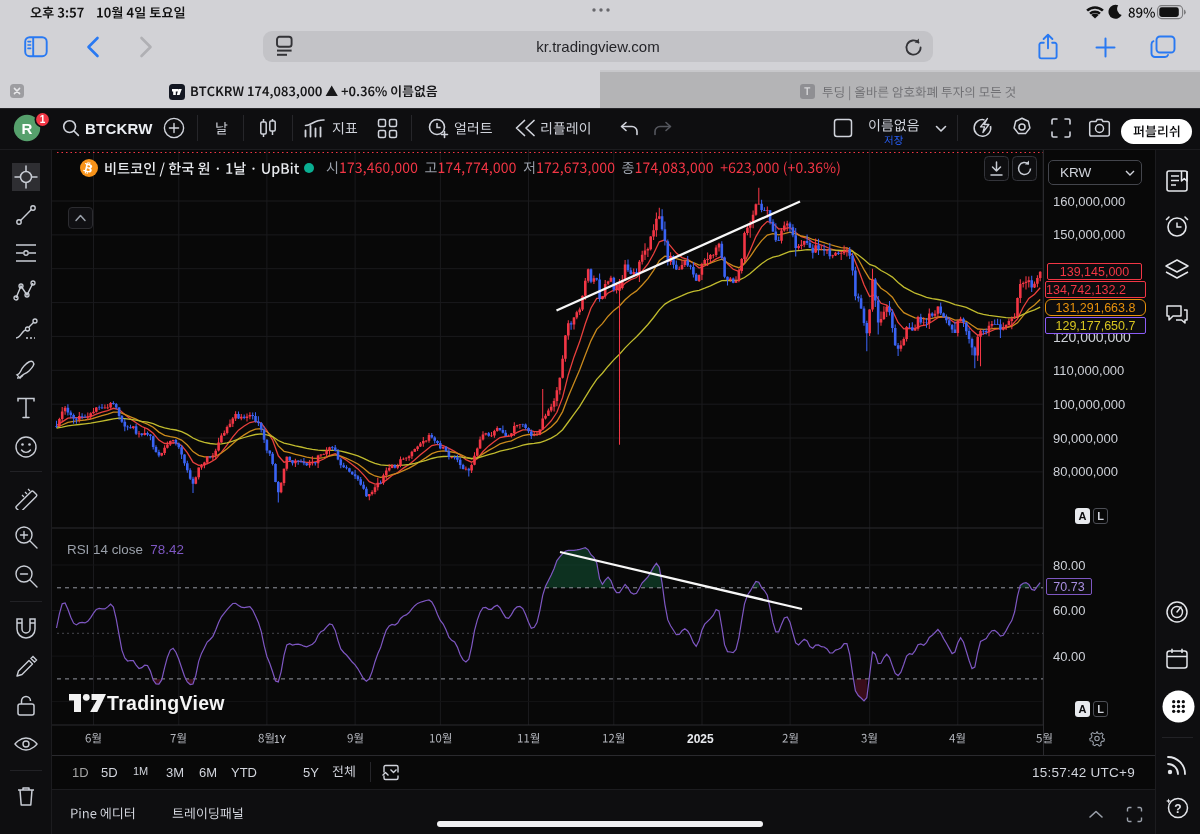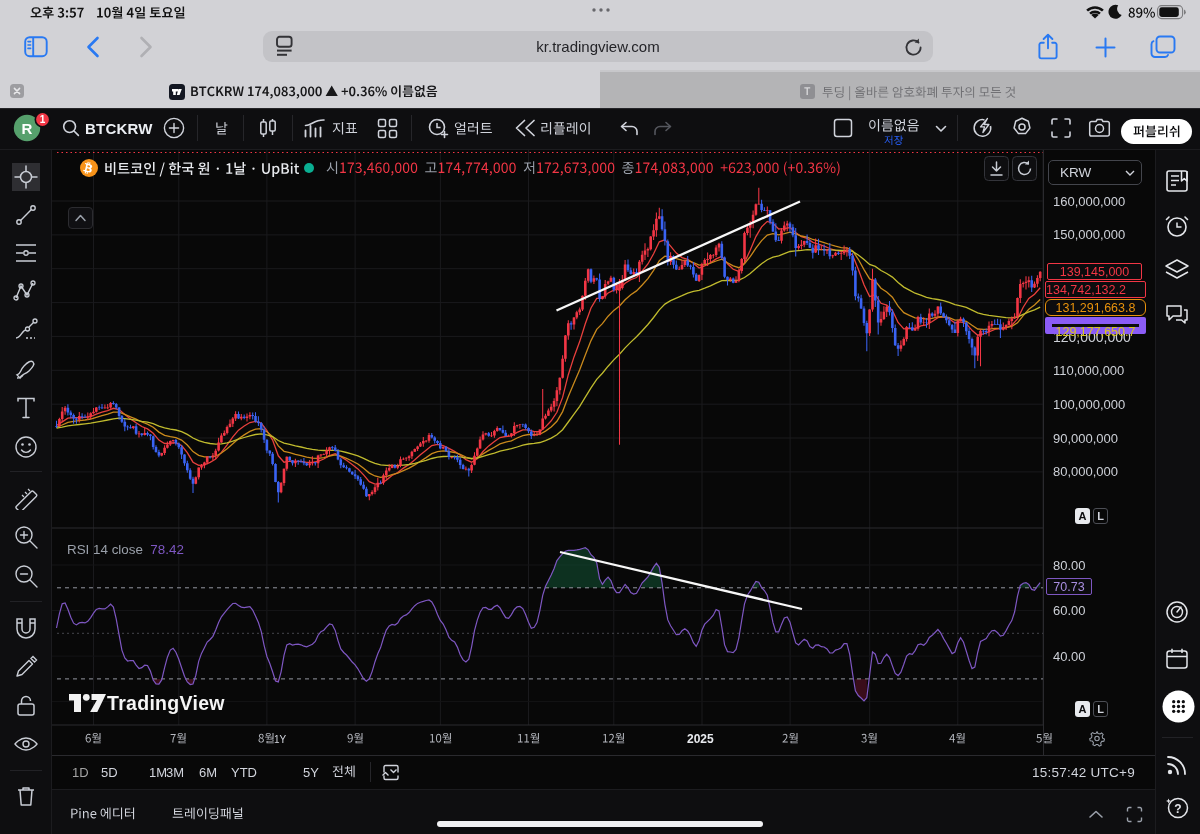--- a/index.html
+++ b/index.html
@@ -428,21 +428,21 @@
 <div class="abs" style="left:1053px;top:193.5px;font-size:13px;color:#cdd0d7">160,000,000</div>
 <div class="abs" style="left:1053px;top:227.4px;font-size:13px;color:#cdd0d7">150,000,000</div>
 <div class="abs" style="left:1053px;top:328.9px;font-size:14px;color:#cdd0d7">120,000,000</div>
 <div class="abs" style="left:1053px;top:362.8px;font-size:13px;color:#cdd0d7">110,000,000</div>
 <div class="abs" style="left:1053px;top:396.7px;font-size:13px;color:#cdd0d7">100,000,000</div>
 <div class="abs" style="left:1053px;top:430.5px;font-size:13px;color:#cdd0d7">90,000,000</div>
 <div class="abs" style="left:1053px;top:464.4px;font-size:13px;color:#cdd0d7">80,000,000</div>
 <div class="abs" style="left:1047px;top:263.0px;width:95px;height:17px;border:1px solid #f23645;border-radius:2px;background:#0c0c0e;color:#f23645;font-size:12.5px;text-align:center;line-height:16px">139,145,000</div>
 <div class="abs" style="left:1045px;top:281.0px;width:101px;height:17px;border:1px solid #f23645;border-radius:2px;background:#0c0c0e;color:#f23645;font-size:12.5px;text-align:left;line-height:16px">134,742,132.2</div>
 <div class="abs" style="left:1045px;top:299.0px;width:101px;height:17px;border:1px solid #e8920c;border-radius:6px;background:#0c0c0e;color:#e8920c;font-size:12.5px;text-align:center;line-height:16px">131,291,663.8</div>
-<div class="abs" style="left:1045px;top:317.0px;width:101px;height:17px;border:7px solid #8b5cf6;border-radius:2px;background:#0c0c0e;color:#d8c520;font-size:12.5px;text-align:center;line-height:16px">129,177,650.7</div>
+<div class="abs" style="left:1045px;top:317.0px;width:101px;height:17px;border:1px solid #8b5cf6;border-radius:2px;background:#0c0c0e;color:#d8c520;font-size:12.5px;text-align:center;line-height:16px">129,177,650.7</div>
 <div class="abs" style="left:1075px;top:508px;width:15px;height:16px;background:#e8eaee;border-radius:3px;color:#0b0b0d;font-size:11px;font-weight:bold;text-align:center;line-height:16px">A</div>
     <div class="abs" style="left:1093px;top:508px;width:15px;height:16px;border:1px solid #4c4e55;border-radius:3px;color:#d1d4dc;font-size:11px;font-weight:bold;text-align:center;line-height:15px">L</div>
 <div class="abs" style="left:1075px;top:701px;width:15px;height:16px;background:#e8eaee;border-radius:3px;color:#0b0b0d;font-size:11px;font-weight:bold;text-align:center;line-height:16px">A</div>
     <div class="abs" style="left:1093px;top:701px;width:15px;height:16px;border:1px solid #4c4e55;border-radius:3px;color:#d1d4dc;font-size:11px;font-weight:bold;text-align:center;line-height:15px">L</div>
 <div class="abs" style="left:1053px;top:557.5px;font-size:13px;color:#cdd0d7">80.00</div>
 <div class="abs" style="left:1053px;top:603.0px;font-size:13px;color:#cdd0d7">60.00</div>
 <div class="abs" style="left:1053px;top:648.6px;font-size:13px;color:#cdd0d7">40.00</div>
 <div class="abs" style="left:1046px;top:577.6px;width:46px;height:17px;border:1px solid #7e57c2;border-radius:2px;background:#0c0c0e;color:#a98ee0;font-size:12.5px;text-align:center;line-height:16px">70.73</div>
 <svg style="position:absolute;left:85.0px;top:728.1px;overflow:visible" width="17.0" height="19.0">
       <path transform="translate(0 14.4)" d="M3.5 0.2Q2.9 0.2 2.3 -0.1Q1.8 -0.4 1.5 -0.9Q1.1 -1.4 0.9 -2.2Q0.6 -3 0.6 -4Q0.6 -5.3 0.9 -6.1Q1.1 -7 1.6 -7.5Q2 -8.1 2.6 -8.3Q3.1 -8.6 3.8 -8.6Q4.4 -8.6 4.9 -8.3Q5.4 -8.1 5.7 -7.7L5.1 -7.1Q4.9 -7.4 4.5 -7.5Q4.2 -7.7 3.8 -7.7Q3.2 -7.7 2.7 -7.4Q2.2 -7 1.9 -6.2Q1.6 -5.4 1.6 -4Q1.6 -2.9 1.8 -2.2Q2.1 -1.4 2.5 -1.1Q2.9 -0.7 3.5 -0.7Q3.9 -0.7 4.2 -0.9Q4.5 -1.2 4.7 -1.6Q4.9 -2 4.9 -2.6Q4.9 -3.2 4.7 -3.6Q4.6 -4 4.2 -4.2Q3.9 -4.5 3.4 -4.5Q3 -4.5 2.5 -4.2Q2 -3.9 1.6 -3.3L1.6 -4.1Q1.8 -4.5 2.1 -4.7Q2.5 -5 2.8 -5.1Q3.2 -5.2 3.5 -5.2Q4.3 -5.2 4.8 -4.9Q5.3 -4.6 5.6 -4.1Q5.9 -3.5 5.9 -2.6Q5.9 -1.8 5.6 -1.2Q5.2 -0.5 4.7 -0.2Q4.1 0.2 3.5 0.2Z M9.7 -5.2H10.7V-3.4H9.7ZM14.5 -9.5H15.5V-3.4H14.5ZM7 -4.9 6.9 -5.6Q7.9 -5.6 9.1 -5.6Q10.2 -5.6 11.4 -5.7Q12.6 -5.7 13.7 -5.9L13.7 -5.2Q12.6 -5.1 11.4 -5Q10.3 -4.9 9.1 -4.9Q8 -4.9 7 -4.9ZM8.5 -3H15.5V-0.8H9.5V0.3H8.5V-1.5H14.5V-2.3H8.5ZM8.5 0.1H15.8V0.8H8.5ZM12.4 -4.6H14.8V-3.9H12.4ZM10.3 -9.3Q11.1 -9.3 11.6 -9.1Q12.2 -8.9 12.5 -8.6Q12.8 -8.2 12.8 -7.7Q12.8 -7.3 12.5 -6.9Q12.2 -6.6 11.6 -6.4Q11.1 -6.2 10.3 -6.2Q9.5 -6.2 8.9 -6.4Q8.4 -6.6 8 -6.9Q7.7 -7.3 7.7 -7.7Q7.7 -8.2 8 -8.6Q8.4 -8.9 8.9 -9.1Q9.5 -9.3 10.3 -9.3ZM10.3 -8.6Q9.5 -8.6 9.1 -8.4Q8.6 -8.2 8.6 -7.7Q8.6 -7.3 9.1 -7.1Q9.5 -6.8 10.3 -6.8Q11 -6.8 11.5 -7.1Q11.9 -7.3 11.9 -7.7Q11.9 -8.2 11.5 -8.4Q11 -8.6 10.3 -8.6Z" fill="#b7bac1"></path>
@@ -478,21 +478,21 @@
       <path transform="translate(0 14.4)" d="M3 0.2Q2.4 0.2 1.9 0Q1.4 -0.2 1 -0.4Q0.6 -0.7 0.3 -1L0.8 -1.7Q1.1 -1.4 1.4 -1.2Q1.7 -1 2 -0.9Q2.4 -0.7 2.9 -0.7Q3.4 -0.7 3.8 -1Q4.2 -1.2 4.5 -1.7Q4.7 -2.1 4.7 -2.7Q4.7 -3.6 4.2 -4.1Q3.7 -4.6 3 -4.6Q2.5 -4.6 2.2 -4.5Q1.9 -4.4 1.6 -4.1L1 -4.5L1.3 -8.4H5.4V-7.5H2.2L2 -5.1Q2.2 -5.3 2.5 -5.3Q2.9 -5.4 3.2 -5.4Q3.9 -5.4 4.5 -5.1Q5.1 -4.9 5.4 -4.3Q5.8 -3.7 5.8 -2.7Q5.8 -1.8 5.4 -1.2Q5 -0.5 4.3 -0.2Q3.7 0.2 3 0.2Z M9.7 -5.2H10.7V-3.4H9.7ZM14.5 -9.5H15.5V-3.4H14.5ZM7 -4.9 6.9 -5.6Q7.9 -5.6 9.1 -5.6Q10.2 -5.6 11.4 -5.7Q12.6 -5.7 13.7 -5.9L13.7 -5.2Q12.6 -5.1 11.4 -5Q10.3 -4.9 9.1 -4.9Q8 -4.9 7 -4.9ZM8.5 -3H15.5V-0.8H9.5V0.3H8.5V-1.5H14.5V-2.3H8.5ZM8.5 0.1H15.8V0.8H8.5ZM12.4 -4.6H14.8V-3.9H12.4ZM10.3 -9.3Q11.1 -9.3 11.6 -9.1Q12.2 -8.9 12.5 -8.6Q12.8 -8.2 12.8 -7.7Q12.8 -7.3 12.5 -6.9Q12.2 -6.6 11.6 -6.4Q11.1 -6.2 10.3 -6.2Q9.5 -6.2 8.9 -6.4Q8.4 -6.6 8 -6.9Q7.7 -7.3 7.7 -7.7Q7.7 -8.2 8 -8.6Q8.4 -8.9 8.9 -9.1Q9.5 -9.3 10.3 -9.3ZM10.3 -8.6Q9.5 -8.6 9.1 -8.4Q8.6 -8.2 8.6 -7.7Q8.6 -7.3 9.1 -7.1Q9.5 -6.8 10.3 -6.8Q11 -6.8 11.5 -7.1Q11.9 -7.3 11.9 -7.7Q11.9 -8.2 11.5 -8.4Q11 -8.6 10.3 -8.6Z" fill="#b7bac1"></path>
     </svg>
 <div class="abs" style="left:687px;top:732px;font-size:12px;font-weight:bold;color:#e8eaee">2025</div>
 <svg class="abs" style="left:1089px;top:731px" width="16" height="16" viewBox="0 0 16 16">
 <path d="M8 1.2l1 2 2.2.4 1.6-1 1.6 1.6-1 1.6.4 2.2 2 1-.6 2.2-2.2.2-1.2 1.8.6 2.2-2 1-1.6-1.6H7.2L5.6 16l-2-1 .6-2.2L3 11 0.8 10.8 0.2 8.6l2-1 .4-2.2-1-1.6L3.2 2.2l1.6 1 2.2-.4z" fill="none" stroke="#9aa0aa" stroke-width="1.1" transform="scale(0.95) translate(0.5 -0.5)"></path>
 <circle cx="8" cy="7.5" r="2.2" fill="none" stroke="#9aa0aa" stroke-width="1.1"></circle>
     </svg>
 <div class="abs" style="left:52px;top:755px;width:1103px;height:34px;background:#080808;border-top:1px solid #2a2a2e"></div>
 <div class="abs" style="left:72px;top:765px;font-size:13px;color:#a3a3a3">1D</div>
 <div class="abs" style="left:101px;top:765px;font-size:13px;color:#d1d4dc">5D</div>
-<div class="abs" style="left:149px;top:765px;font-size:13px;color:#d1d4dc">1M</div>
+<div class="abs" style="left:133px;top:765px;font-size:11px;color:#d1d4dc">1M</div>
 <div class="abs" style="left:166px;top:765px;font-size:13px;color:#d1d4dc">3M</div>
 <div class="abs" style="left:199px;top:765px;font-size:13px;color:#d1d4dc">6M</div>
 <div class="abs" style="left:231px;top:765px;font-size:13px;color:#d1d4dc">YTD</div>
 <div class="abs" style="left:274px;top:734px;font-size:10px;color:#d1d4dc">1Y</div>
 <div class="abs" style="left:303px;top:765px;font-size:13px;color:#d1d4dc">5Y</div>
 <svg style="position:absolute;left:332.0px;top:760.2px;overflow:visible" width="23.9" height="21.4">
       <path transform="translate(0 16.2)" d="M6.9 -7.5H9.8V-6.6H6.9ZM9.2 -10.7H10.3V-2.1H9.2ZM2.8 -0.1H10.6V0.8H2.8ZM2.8 -2.9H3.9V0.3H2.8ZM3.6 -9.3H4.5V-8.3Q4.5 -7.3 4.1 -6.3Q3.7 -5.4 3 -4.7Q2.2 -4 1.2 -3.6L0.7 -4.5Q1.3 -4.7 1.9 -5.1Q2.4 -5.5 2.8 -6Q3.2 -6.5 3.4 -7.1Q3.6 -7.7 3.6 -8.3ZM3.9 -9.3H4.7V-8.3Q4.7 -7.6 5.1 -6.9Q5.4 -6.2 6.1 -5.6Q6.7 -5 7.6 -4.7L7 -3.9Q6.1 -4.2 5.4 -4.9Q4.6 -5.6 4.2 -6.5Q3.9 -7.3 3.9 -8.3ZM1 -9.8H7.3V-8.9H1Z M17.4 -6.1H19.6V-5.2H17.4ZM15 -7.7H15.8V-7.1Q15.8 -6.2 15.7 -5.4Q15.5 -4.5 15.1 -3.8Q14.8 -3 14.3 -2.4Q13.8 -1.8 13.1 -1.4L12.5 -2.2Q13.1 -2.6 13.6 -3.1Q14 -3.6 14.4 -4.3Q14.7 -5 14.8 -5.7Q15 -6.4 15 -7.1ZM15.2 -7.7H16V-7.1Q16 -6.4 16.2 -5.7Q16.4 -5 16.7 -4.4Q17 -3.8 17.5 -3.3Q18 -2.8 18.6 -2.5L17.9 -1.7Q17.1 -2.1 16.5 -3Q15.9 -3.8 15.5 -4.9Q15.2 -6 15.2 -7.1ZM12.8 -8.6H18.2V-7.7H12.8ZM15 -10.3H16V-7.9H15ZM21.5 -10.7H22.6V1H21.5ZM19.2 -10.5H20.2V0.4H19.2Z" fill="#d1d4dc"></path>
     </svg>
 <div class="abs" style="left:370px;top:762px;width:1px;height:20px;background:#26262a"></div>
 <svg class="abs" style="left:381px;top:763px" width="20" height="19" viewBox="0 0 20 19">

